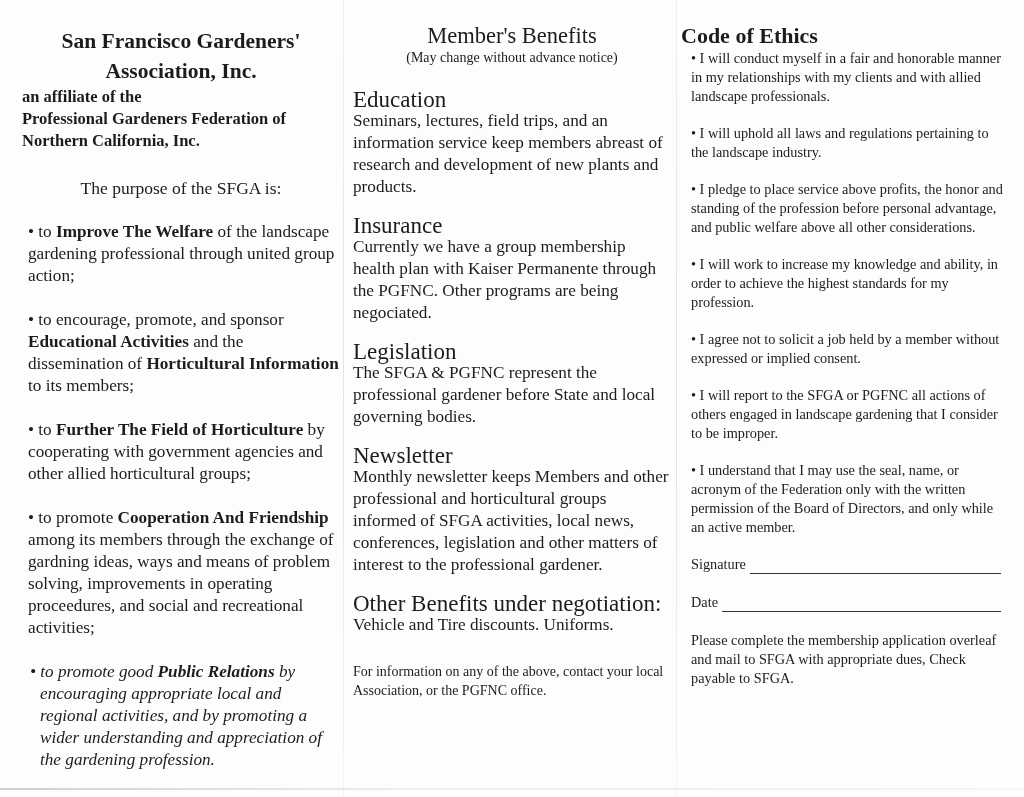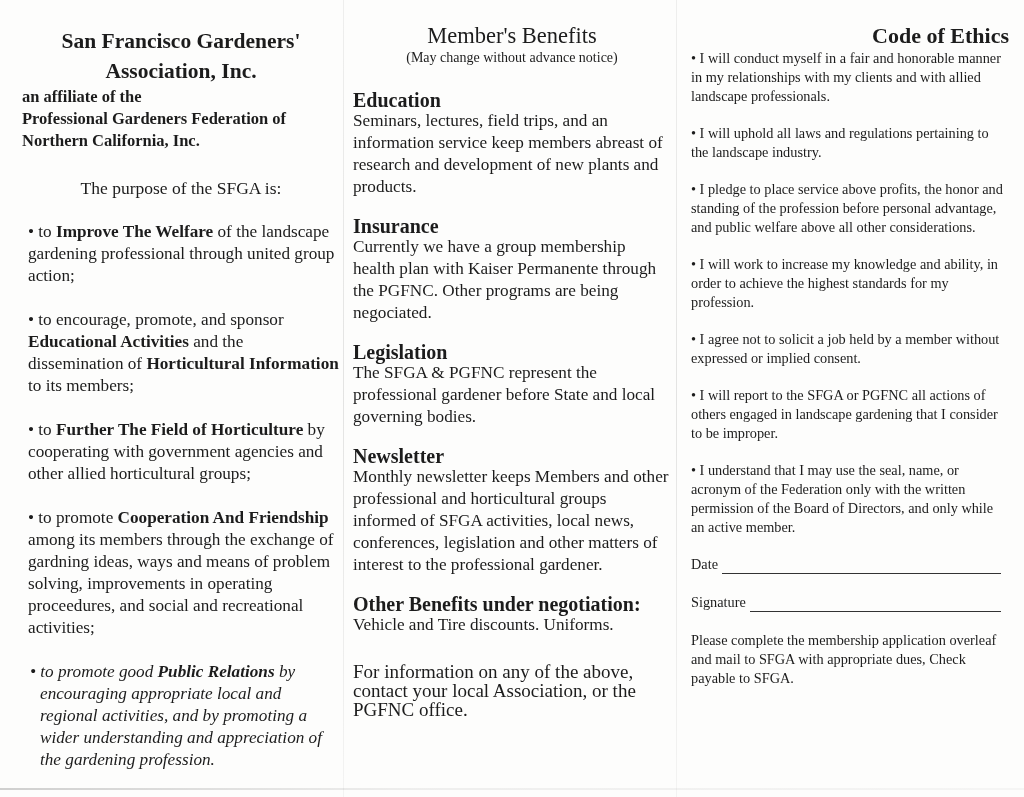--- a/index.html
+++ b/index.html
@@ -48,28 +48,28 @@
   
   .col-mid { left: 353px; width: 318px; }
   .mid-title {
     text-align: center; font-size: 22.5px; line-height: 26px; margin-top: 23px;
   }
   .mid-sub {
     text-align: center; font-size: 14px; line-height: 18px; margin-top: 0px;
   }
   .benefit { margin-top: 18px; }
   .benefit:first-of-type { margin-top: 20px; }
-  .benefit-head { font-weight: bold; font-size: 20px; line-height: 20px; }
+  .benefit-head { font-weight: normal; font-size: 23px; line-height: 20px; }
   .benefit-body { font-size: 17.2px; line-height: 22px; }
-  .benefit-contact { font-size: 19px; line-height: 19px; margin-top: 26px; }
+  .benefit-contact { font-size: 14px; line-height: 19px; margin-top: 26px; }
 
   
   .col-right { left: 691px; width: 318px; }
   .right-title {
-    text-align: right; font-weight: bold; font-size: 22px; line-height: 26px;
+    text-align: left; font-weight: bold; font-size: 22px; line-height: 26px;
     margin-top: 23px; margin-left: -10px;
   }
   .ethics-list { }
   .ethics-item { font-size: 14.3px; line-height: 19px; margin-bottom: 18px; }
   .sig-row {
     display: flex; align-items: flex-end; font-size: 14.3px; line-height: 19px;
     margin-top: 8px;
   }
   .sig-row .line {
     flex: 1; border-bottom: 1px solid #333; margin-left: 4px; height: 14px;
@@ -143,22 +143,22 @@
     <p class="ethics-item">• I will conduct myself in a fair and honorable manner in my relationships with my clients and with allied landscape professionals.</p>
     <p class="ethics-item">• I will uphold all laws and regulations pertaining to the landscape industry.</p>
     <p class="ethics-item">• I pledge to place service above profits, the honor and standing of the profession before personal advantage, and public welfare above all other considerations.</p>
     <p class="ethics-item">• I will work to increase my knowledge and ability, in order to achieve the highest standards for my profession.</p>
     <p class="ethics-item">• I agree not to solicit a job held by a member without expressed or implied consent.</p>
     <p class="ethics-item">• I will report to the SFGA or PGFNC all actions of others engaged in landscape gardening that I consider to be improper.</p>
     <p class="ethics-item">• I understand that I may use the seal, name, or acronym of the Federation only with the written permission of the Board of Directors, and only while an active member.</p>
   </div>
 
   <div class="sig-row">
-    <span>Date</span>
+    <span>Signature</span>
     <span class="line"></span>
   </div>
   <div class="sig-row">
-    <span>Signature</span>
+    <span>Date</span>
     <span class="line"></span>
   </div>
 
   <p class="closing">Please complete the membership application overleaf and mail to SFGA with appropriate dues, Check payable to SFGA.</p>
 </section>
 
 </body></html>

